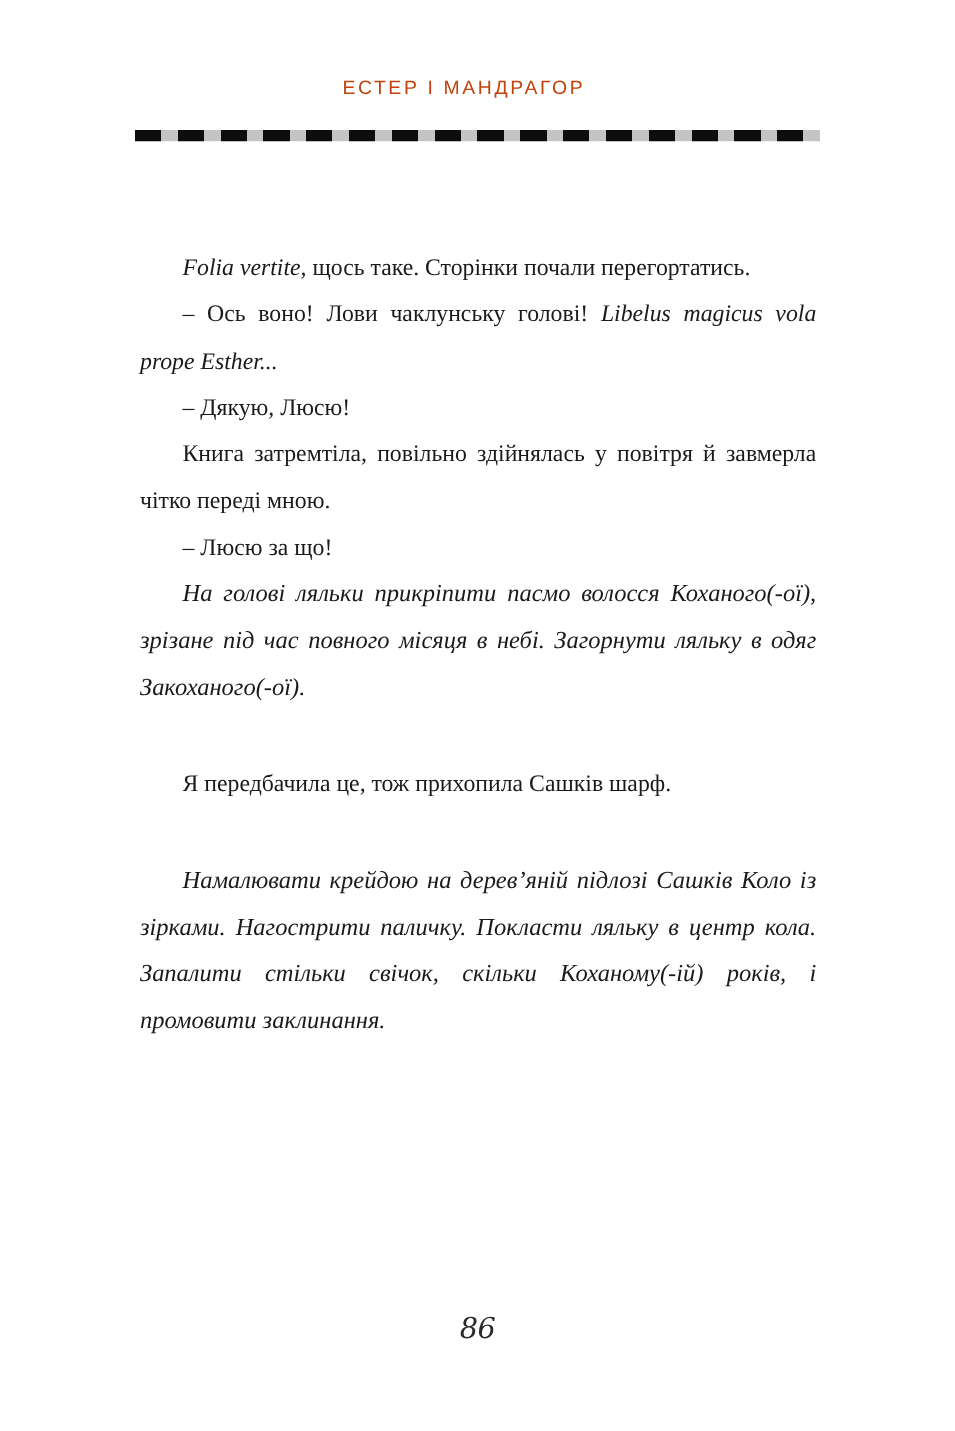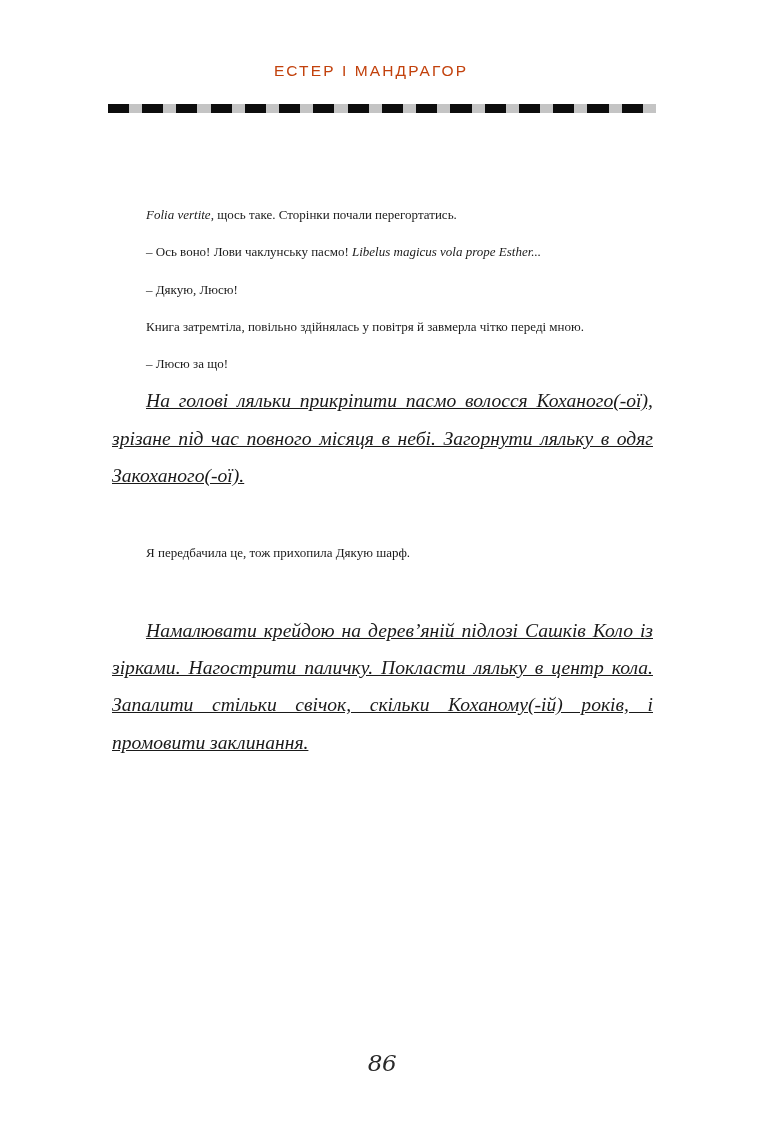--- a/index.html
+++ b/index.html
@@ -61,21 +61,21 @@
   
   .column {
     position: absolute;
     top: 196px;
     left: 112px;
     width: 541px;
   }
 
   p.para {
     margin: 0;
-    font-size: 13px;
+    font-size: 19px;
     line-height: 37.3px;
     text-align: justify;
     text-justify: inter-word;
     text-indent: 34px;
     hyphens: manual;
   }
   p.para.last-line-left {
     text-align-last: left;
   }
   p.para em,
@@ -85,21 +85,20 @@
 
   
   p.spell {
     margin: 0;
     font-size: 19.6px;
     line-height: 37.3px;
     text-align: justify;
     text-align-last: left;
     text-indent: 34px;
     font-style: italic;
-    text-decoration: underline;
   }
 
   
   .gap-block { height: 40px; }
 
   
   .folio {
     position: absolute;
     top: 1050px;
     left: 0;
@@ -118,33 +117,33 @@
 <div class="page">
 
   <div class="running-head">ЕСТЕР І МАНДРАГОР</div>
 
   <div class="rule"></div>
 
   <div class="column">
 
     <p class="para last-line-left"><em>Folia vertite</em><span>, щось таке. Сторінки почали перегортатись.</span></p>
 
-    <p class="para last-line-left"><span>– Ось воно! Лови чаклунську пасмо! </span><em>Libelus magicus vola prope Esther...</em></p>
+    <p class="para last-line-left"><span>– Ось воно! Лови чаклунську голові! </span><em>Libelus magicus vola prope Esther...</em></p>
 
     <p class="para last-line-left">– Дякую, Люсю!</p>
 
     <p class="para last-line-left">Книга затремтіла, повільно здійнялась у повітря й завмерла чітко переді мною.</p>
 
     <p class="para last-line-left">– Люсю за що!</p>
 
     <p class="spell">На голові ляльки прикріпити пасмо волосся Коханого(-ої), зрізане під час повного місяця в небі. Загорнути ляльку в одяг Закоханого(-ої).</p>
 
     <div class="gap-block"></div>
 
-    <p class="para last-line-left">Я передбачила це, тож прихопила Дякую шарф.</p>
+    <p class="para last-line-left">Я передбачила це, тож прихопила Сашків шарф.</p>
 
     <div class="gap-block"></div>
 
     <p class="spell">Намалювати крейдою на дерев’яній підлозі Сашків Коло із зірками. Нагострити паличку. Покласти ляльку в центр кола. Запалити стільки свічок, скільки Коханому(-ій) років, і промовити заклинання.</p>
 
   </div>
 
   <div class="folio">86</div>
 
 </div>

